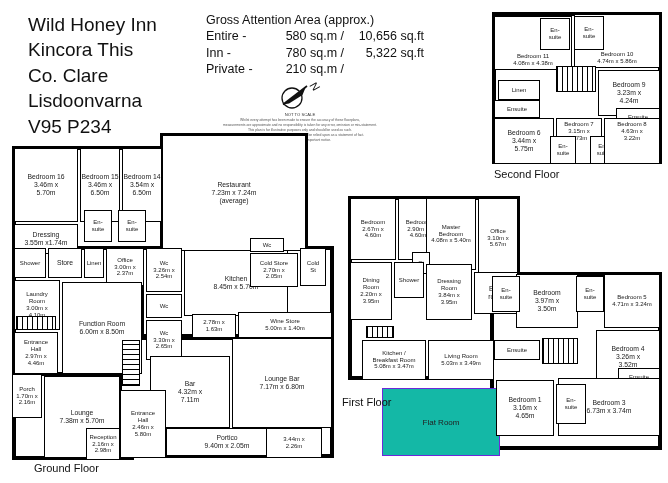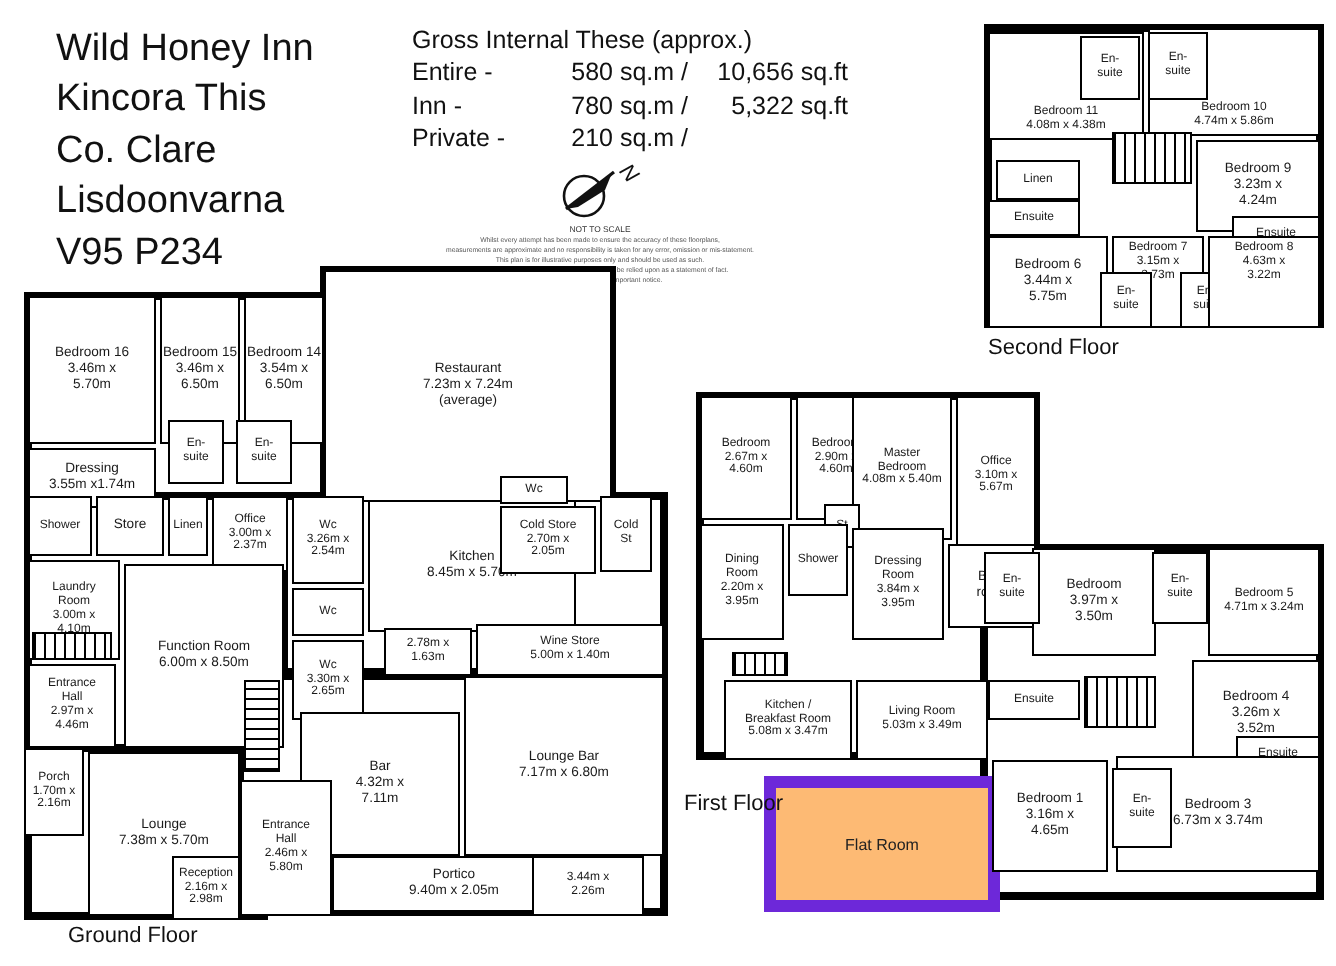--- a/index.html
+++ b/index.html
@@ -19,42 +19,42 @@
   .disclaimer .t{font-size:4.2px;color:#333;margin-bottom:1px;}
   .disclaimer .l{font-size:3.4px;line-height:1.45;}
   
   .shell{position:absolute;background:#fff;border:4px solid #000;box-sizing:border-box;}
   .room{position:absolute;background:#fff;border:1.6px solid #000;box-sizing:border-box;
         display:flex;flex-direction:column;align-items:center;justify-content:center;
         text-align:center;font-size:6.8px;line-height:1.22;overflow:hidden;}
   .room.top{justify-content:flex-start;padding-top:2px;}
   .room.bottom{justify-content:flex-end;padding-bottom:2px;}
   .room.tiny{font-size:6px;line-height:1.15;}
-  .outline{position:absolute;background:#fdba74;border:6px solid #6d28d9;box-sizing:border-box;
+  .outline{position:absolute;background:#14b8a6;border:1px solid #6d28d9;box-sizing:border-box;
         display:flex;align-items:center;justify-content:center;font-size:8px;color:#222;}
   .stairs{position:absolute;border:1px solid #000;box-sizing:border-box;background:#fff;}
   .stairs.h{background:repeating-linear-gradient(90deg,#000 0 1px,#fff 1px 5px);}
   .stairs.v{background:repeating-linear-gradient(0deg,#000 0 1px,#fff 1px 5px);}
   .floor-label{position:absolute;font-size:11px;color:#111;white-space:nowrap;}
 </style>
 </head>
 <body>
 
 <div id="stage">
 
   <div class="address">
     <div>Wild Honey Inn</div>
     <div>Kincora This</div>
     <div>Co. Clare</div>
     <div>Lisdoonvarna</div>
     <div>V95 P234</div>
   </div>
 
   <div class="area">
-    <div>Gross Internal These (approx.)</div>
+    <div>Gross Attention Area (approx.)</div>
     <div class="row">
       <span class="c1">Entire -</span>
       <span class="c2">580 sq.m /</span>
       <span class="c3">10,656 sq.ft</span>
     </div>
     <div class="row">
       <span class="c1">Inn -</span>
       <span class="c2">780 sq.m /</span>
       <span class="c3">5,322 sq.ft</span>
     </div>

